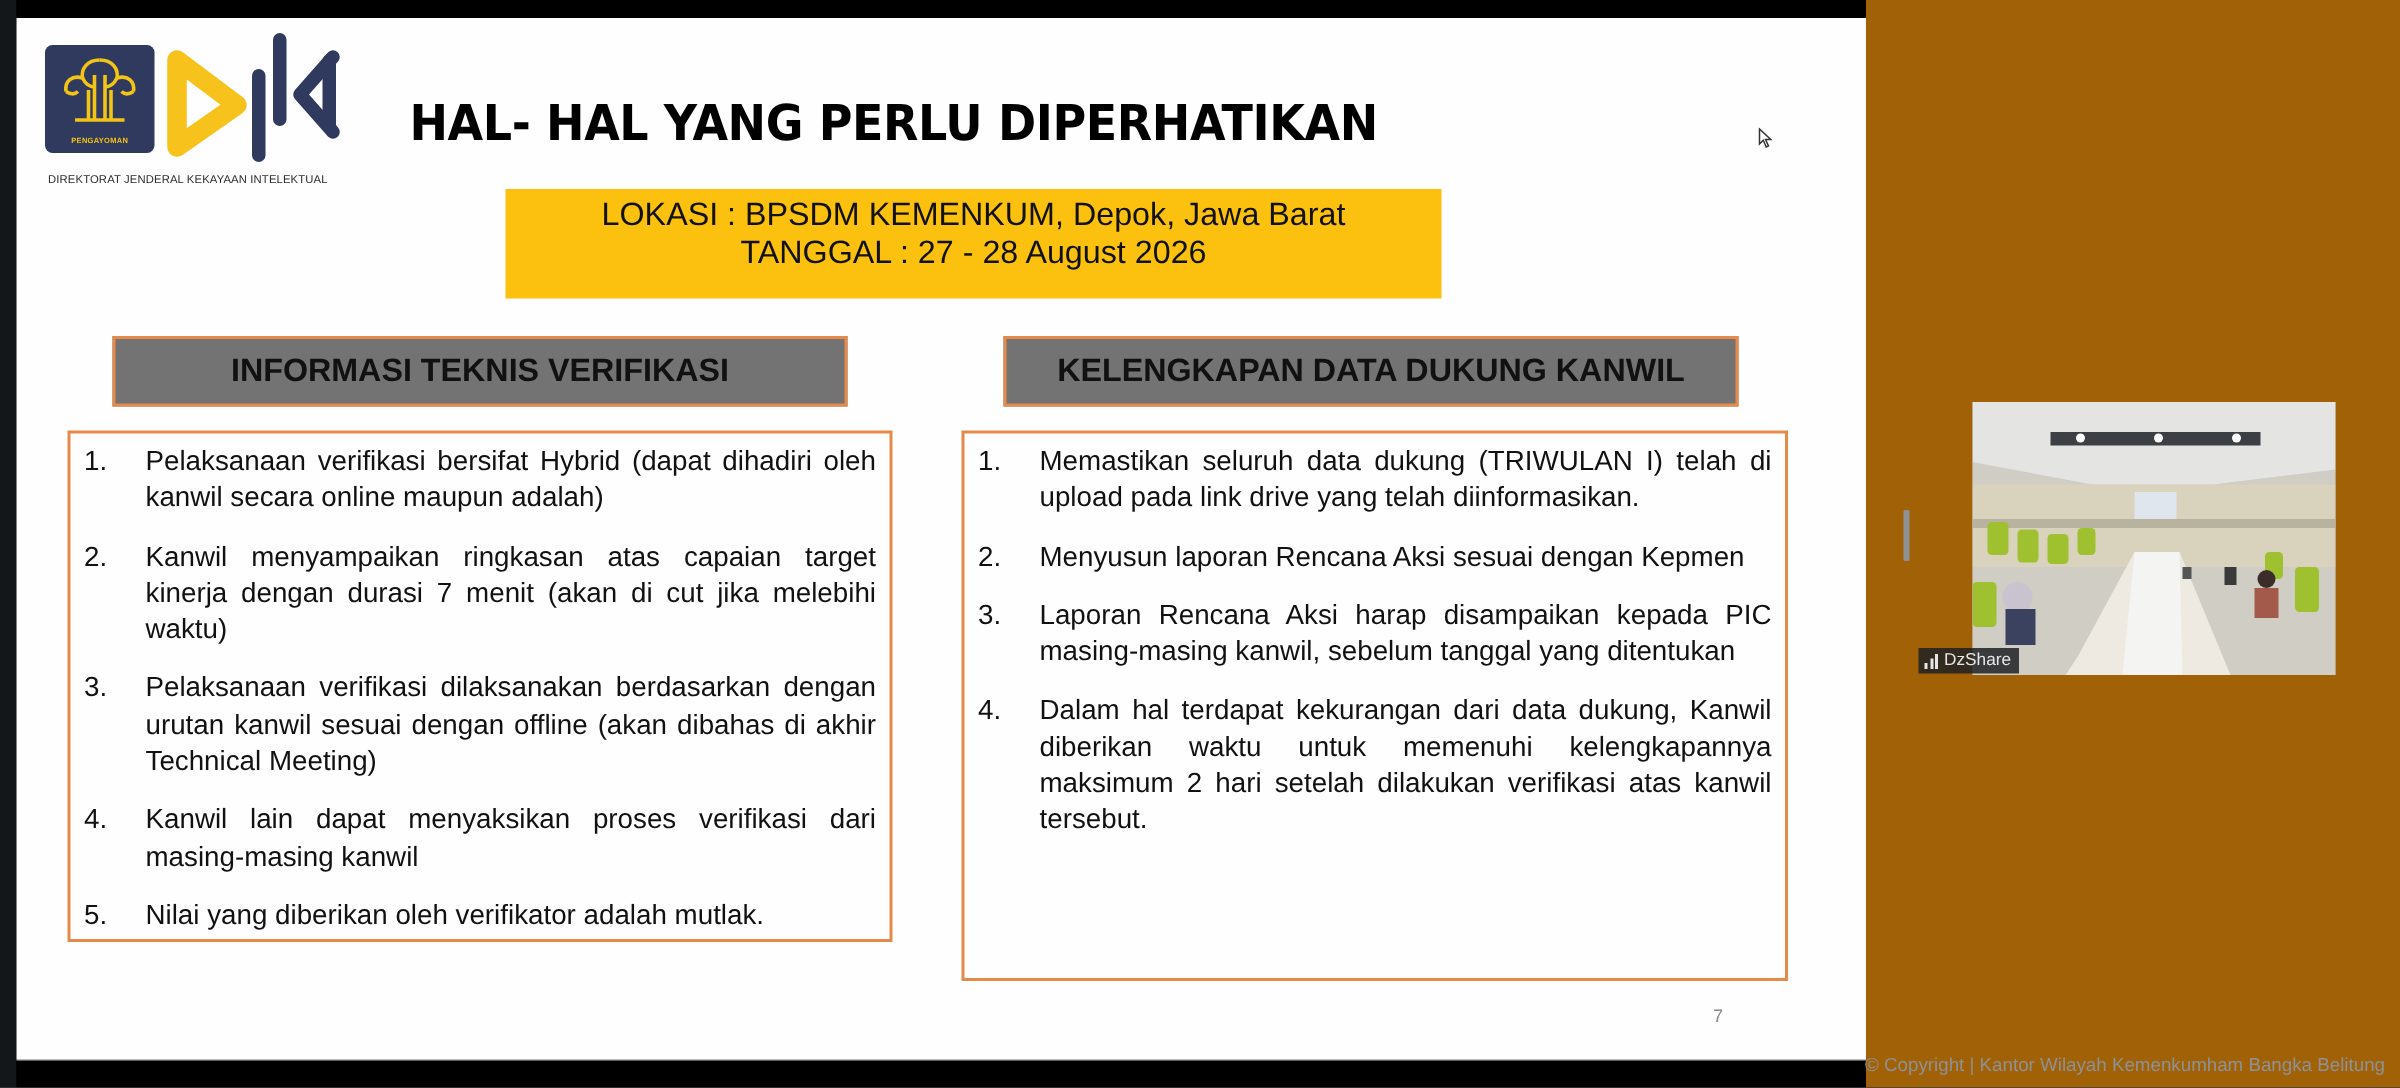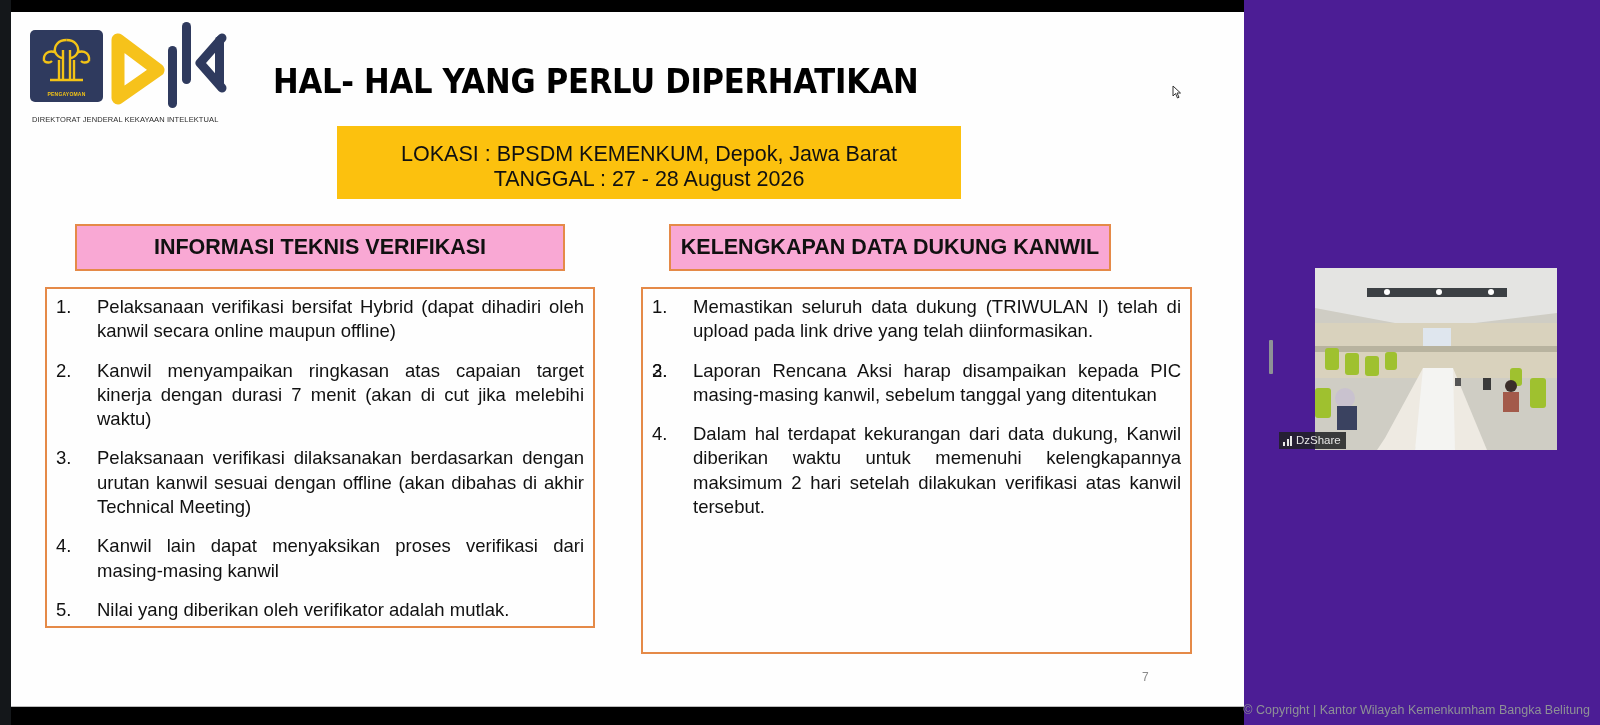--- a/index.html
+++ b/index.html
@@ -14,35 +14,35 @@
 
     .logo { position: absolute; left: 9px; top: 6px; width: 210px; height: 112px; }
     .logo-emblem { position: absolute; left: 10px; top: 12px; width: 73px; height: 72px; background: #2f3a5e; border-radius: 5px; }
     .logo-emblem svg { position: absolute; left: 8px; top: 6px; }
     .logo-emblem .emblem-text { position: absolute; left: 0; bottom: 5px; width: 100%; text-align: center; font-size: 5px; color: #f3c316; font-weight: bold; letter-spacing: 0.2px; }
     .logo-mark { position: absolute; left: 90px; top: 0; }
     .logo-caption { position: absolute; left: 12px; top: 97px; font-size: 7.5px; font-weight: normal; color: #2b2b2b; letter-spacing: 0.1px; white-space: nowrap; }
 
     .page-title { position: absolute; left: 262px; top: 50px; font-family: "DejaVu Sans", sans-serif; font-size: 33px; font-weight: bold; color: #000; letter-spacing: -0.3px; transform: scaleX(0.93); transform-origin: left center; white-space: nowrap; }
 
-    .info-banner { position: absolute; left: 326px; top: 114px; width: 624px; height: 73px; background: #fcc10e; text-align: center; color: #111; font-size: 21.5px; line-height: 25px; padding-top: 16px; }
+    .info-banner { position: absolute; left: 326px; top: 114px; width: 624px; height: 73px; background: #fcc10e; text-align: center; color: #111; font-size: 21.5px; line-height: 25px; padding-top: 5px; }
 
-    .section-header { position: absolute; height: 47px; border: 2.5px solid #e58a48; background: #f9a8d4; text-align: center; font-weight: bold; font-size: 21.5px; line-height: 42px; color: #111; }
+    .section-header { position: absolute; height: 47px; border: 2.5px solid #e58a48; background: #737373; text-align: center; font-weight: bold; font-size: 21.5px; line-height: 42px; color: #111; }
     .section-box { position: absolute; border: 2.5px solid #e58a48; background: #fefefe; }
 
     .list { list-style: none; position: absolute; }
     .list li { position: relative; font-size: 18.5px; line-height: 24.3px; color: #111; text-align: justify; text-align-last: left; margin-bottom: 15px; }
     .list li .num { position: absolute; left: -41px; top: 0; }
     .list li b { font-weight: normal; }
 
     .page-number { position: absolute; left: 1131px; top: 658px; font-size: 12px; color: #8a8a8a; }
 
     .cursor { position: absolute; left: 1161px; top: 73px; }
 
-    .right-panel { position: absolute; left: 1244px; top: 0; width: 356px; height: 725px; background: #4c1d95; }
+    .right-panel { position: absolute; left: 1244px; top: 0; width: 356px; height: 725px; background: #a16207; }
     .resize-handle { position: absolute; left: 25px; top: 340px; width: 4px; height: 34px; background: #8e9296; border-radius: 1px; }
     .video-tile { position: absolute; left: 71px; top: 268px; width: 242px; height: 182px; overflow: hidden; background: #d8d8d2; }
     .video-name { position: absolute; left: 35px; top: 432px; height: 17px; padding: 0 5px 0 4px; background: rgba(30,32,35,0.85); color: #e6e6e6; font-size: 11.5px; line-height: 17px; display: flex; align-items: center; gap: 4px; }
     .signal { display: inline-flex; align-items: flex-end; gap: 1.5px; height: 10px; }
     .signal span { display: block; width: 2px; background: #e6e6e6; }
     .copyright { position: absolute; right: 10px; top: 703px; font-size: 12.5px; color: #8e9196; white-space: nowrap; }
   </style>
 </head>
 <body>
 
@@ -84,45 +84,45 @@
 
   <div class="info-banner">
     <div>LOKASI : BPSDM KEMENKUM, Depok, Jawa Barat</div>
     <div>TANGGAL : 27 - 28 August 2026</div>
   </div>
 
   <div class="section-header" style="left:64px; top:212px; width:490px;">INFORMASI TEKNIS VERIFIKASI</div>
   <div class="section-box" style="left:34px; top:275px; width:550px; height:341px;">
     <ol class="list" style="left:50px; top:6px; width:487px;">
       <li>
-        <span class="num">1.</span><span>Pelaksanaan verifikasi bersifat Hybrid (dapat dihadiri oleh kanwil secara </span><b>online</b><span> maupun </span><b>offline</b><span>)</span>
+        <span class="num">1.</span><span>Pelaksanaan verifikasi bersifat Hybrid (dapat dihadiri oleh kanwil secara </span><b>online</b><span> maupun </span><b>adalah</b><span>)</span>
       </li>
       <li>
         <span class="num">2.</span><span>Kanwil menyampaikan ringkasan atas capaian target kinerja dengan durasi 7 menit (akan di cut jika melebihi waktu)</span>
       </li>
       <li>
         <span class="num">3.</span><span>Pelaksanaan verifikasi dilaksanakan berdasarkan dengan urutan kanwil sesuai dengan offline (akan dibahas di akhir Technical Meeting)</span>
       </li>
       <li>
         <span class="num">4.</span><span>Kanwil lain dapat menyaksikan proses verifikasi dari masing-masing kanwil</span>
       </li>
       <li>
         <span class="num">5.</span><span>Nilai yang diberikan oleh verifikator adalah mutlak.</span>
       </li>
     </ol>
   </div>
 
-  <div class="section-header" style="left:658px; top:212px; width:442px;">KELENGKAPAN DATA DUKUNG KANWIL</div>
+  <div class="section-header" style="left:658px; top:212px; width:490px;">KELENGKAPAN DATA DUKUNG KANWIL</div>
   <div class="section-box" style="left:630px; top:275px; width:551px; height:367px;">
     <ol class="list" style="left:50px; top:6px; width:488px;">
       <li>
         <span class="num">1.</span><span>Memastikan seluruh data dukung (TRIWULAN I) telah di upload pada link drive yang telah diinformasikan.</span>
       </li>
       <li>
-        <span class="num">2.</span>
+        <span class="num">2.</span><span>Menyusun laporan Rencana Aksi sesuai dengan Kepmen</span>
       </li>
       <li>
         <span class="num">3.</span><span>Laporan Rencana Aksi harap disampaikan kepada PIC masing-masing kanwil, sebelum tanggal yang ditentukan</span>
       </li>
       <li>
         <span class="num">4.</span><span>Dalam hal terdapat kekurangan dari data dukung, Kanwil diberikan waktu untuk memenuhi kelengkapannya maksimum 2 hari setelah dilakukan verifikasi atas kanwil tersebut.</span>
       </li>
     </ol>
   </div>
 

